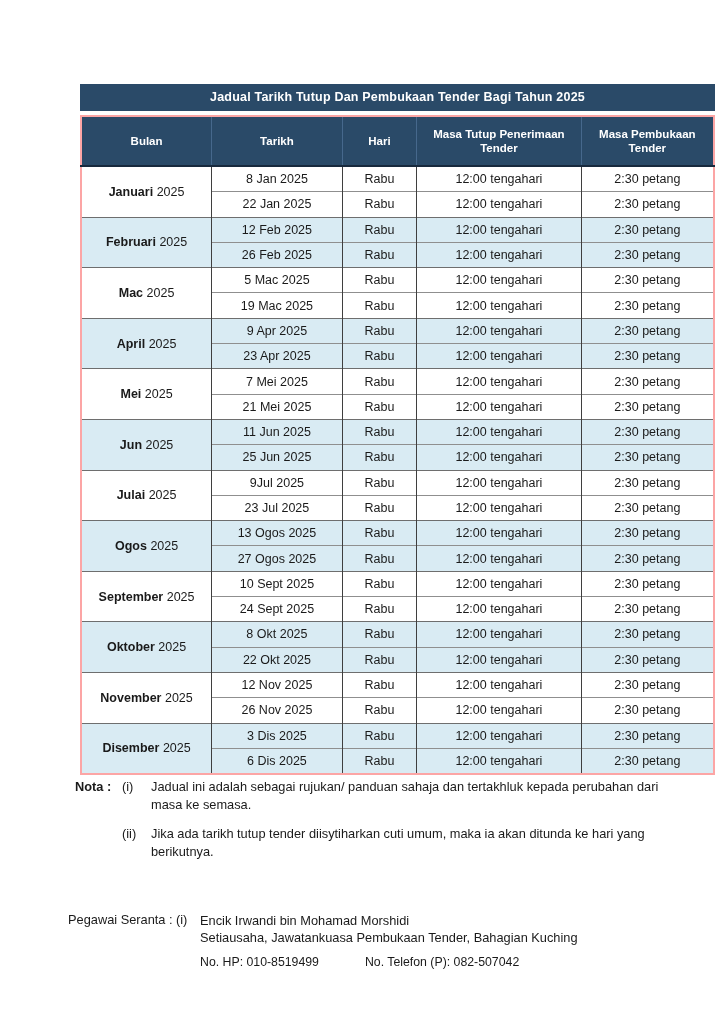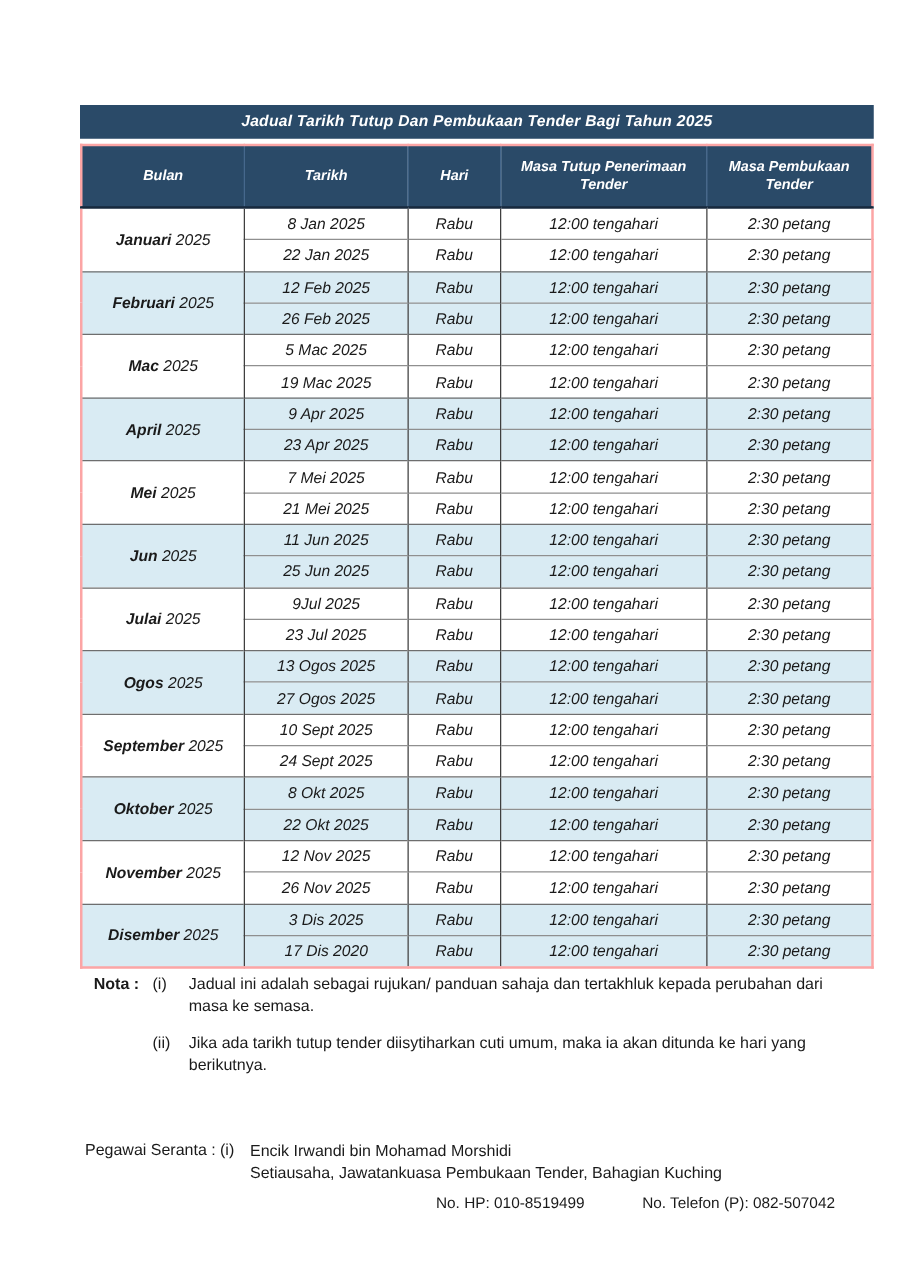--- a/index.html
+++ b/index.html
@@ -1,21 +1,21 @@
 <!DOCTYPE html>
 <html><head>
 <meta charset="utf-8">
 <style>
   html,body{margin:0;padding:0;background:#e8e8e8;}
   .page{
     position:relative;width:724px;height:1024px;background:#ffffff;
     font-family:"Liberation Sans",sans-serif;color:#1a1a1a;overflow:hidden;
     margin:0 auto;
   }
-  .doc-table-wrap{position:absolute;left:64px;top:84px;width:635px;font-style:italic;}
+  .doc-table-wrap{position:absolute;left:80px;top:84px;width:635px;}
   .title-bar{
     background:#2a4a68;color:#ffffff;font-weight:bold;font-size:12.5px;
     text-align:center;line-height:14px;padding:6px 2px 7px;
     letter-spacing:0.2px;
   }
   table.sched{
     border-collapse:collapse;width:100%;table-layout:fixed;margin-top:4px;
     border:2px solid #fca5a5;
   }
   table.sched col.c1{width:123px}
@@ -45,21 +45,21 @@
   .note-row{display:flex;align-items:flex-start;}
   .note-row + .note-row{margin-top:11px;}
   .note-label{font-weight:bold;width:47px;flex:0 0 47px;}
   .note-num{width:29px;flex:0 0 29px;}
   .note-text{flex:1;}
   .contact-intro{position:absolute;left:68px;top:876px;font-size:12.8px;}
   .contact{position:absolute;left:68px;top:912px;width:600px;font-size:12.8px;display:flex;align-items:flex-start;}
   .contact-label{width:108px;flex:0 0 108px;}
   .contact-num{width:24px;flex:0 0 24px;}
   .contact-body{flex:1;line-height:1.35;}
-  .contact-phones{display:flex;margin-top:7px;font-size:12.3px;justify-content:flex-end;}
+  .contact-phones{display:flex;margin-top:7px;font-size:12.3px;}
   .contact-hp{margin-right:46px;}
 </style>
 </head>
 <body>
 
 <div class="page">
 
   <div class="doc-table-wrap">
     <div class="title-bar">Jadual Tarikh Tutup Dan Pembukaan Tender Bagi Tahun 2025</div>
 
@@ -237,21 +237,21 @@
         </tr>
 
         <tr class="grp-first alt">
           <td rowspan="2" class="month-cell"><span class="mn">Disember</span> <span class="yr">2025</span></td>
           <td>3 Dis 2025</td>
           <td>Rabu</td>
           <td>12:00 tengahari</td>
           <td>2:30 petang</td>
         </tr>
         <tr class="grp-second alt">
-          <td>17 Dis 2020</td>
+          <td>6 Dis 2025</td>
           <td>Rabu</td>
           <td>12:00 tengahari</td>
           <td>2:30 petang</td>
         </tr>
 
       </tbody>
     </table>
   </div>
 
   <div class="notes">

